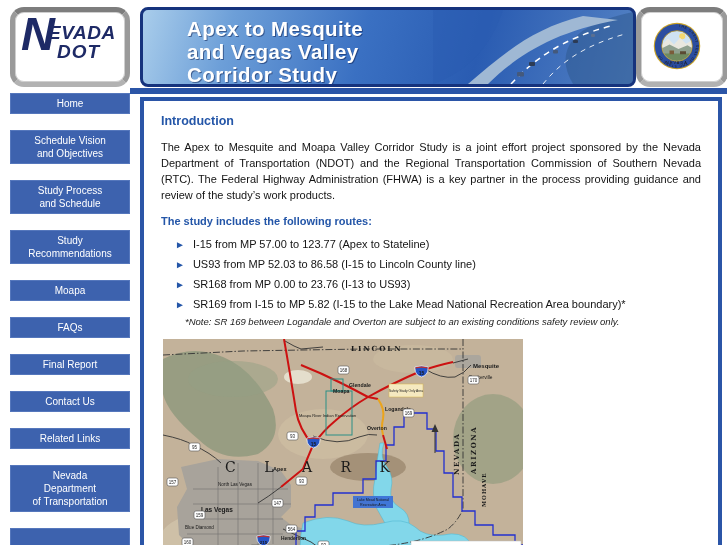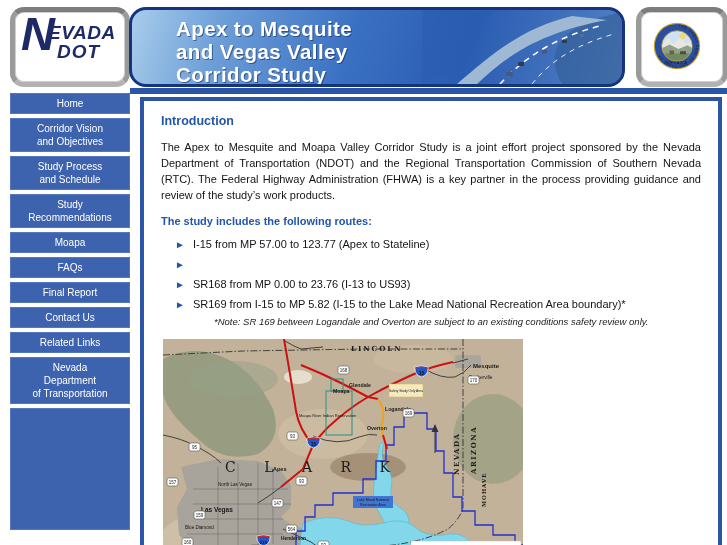--- a/index.html
+++ b/index.html
@@ -8,44 +8,44 @@
 
   
   .hdr-box{position:absolute;top:7px;background:#fff;border:5px solid;border-color:#7d7d7d #9a9a9a #b2b2b2 #9a9a9a;border-radius:14px;box-shadow:inset 0 0 0 1px #cfcfcf;}
   #logo-box{left:10px;width:110px;height:70px;}
   #seal-box{left:636px;width:82px;height:70px;}
   .logo-inner{position:relative;width:100%;height:100%;color:#1e2a66;font-style:italic;font-weight:bold;}
   .logo-bigN{position:absolute;left:6px;top:-6px;font-size:47px;}
   .logo-evada{position:absolute;left:33px;top:10px;font-size:19px;letter-spacing:.5px;}
   .logo-dot{position:absolute;left:42px;top:29px;font-size:19px;letter-spacing:1px;font-style:italic;}
 
-  #banner{position:absolute;left:129px;top:7px;width:490px;height:74px;border:3px solid #16337d;border-radius:17px;
+  #banner{position:absolute;left:140px;top:7px;width:490px;height:74px;border:3px solid #16337d;border-radius:8px;
     background:linear-gradient(105deg,#a9cdeb 0%,#6d9fd8 18%,#3a70c2 45%,#2a5cb2 68%,#5482c4 100%);overflow:hidden;}
   .banner-title{position:absolute;left:44px;top:7px;color:#fff;font-weight:bold;font-size:20.5px;line-height:23px;letter-spacing:.4px;
     text-shadow:1px 1px 0 rgba(15,35,85,.55);}
   #banner svg{position:absolute;right:0;top:0;}
 
   #header-strip{position:absolute;left:130px;top:88px;width:597px;height:6px;background:#2b55a7;}
 
   
   #sidebar{position:absolute;left:10px;top:93px;width:120px;}
   .nav-btn{background:#3d62ae;color:#fff;font-size:10px;line-height:13px;text-align:center;
-    display:flex;align-items:center;justify-content:center;padding:4px 0;margin-bottom:4px;
+    display:flex;align-items:center;justify-content:center;padding:4px 0;margin-bottom:16px;
     white-space:pre-line;cursor:pointer;box-shadow:inset 0 0 0 1px #5577bc;}
   .nav-filler{background:#3d62ae;height:122px;box-shadow:inset 0 0 0 1px #5577bc;}
 
   
   #content-box{position:absolute;left:140px;top:97px;width:540px;height:470px;border:4px solid #2b55a7;background:#fff;padding:13px 17px 20px 17px;}
   .h-intro{color:#2456a8;font-size:12.5px;font-weight:bold;}
   .para{margin-top:11px;font-size:11px;line-height:16px;color:#141414;text-align:justify;}
   .routes-h{margin-top:12px;color:#2456a8;font-size:11px;font-weight:bold;}
   .route-list{margin-top:11px;}
   .route-item{display:flex;align-items:flex-start;margin-bottom:7px;font-size:11px;color:#141414;}
   .tri{color:#2456a8;font-size:10px;margin:0 8px 0 14px;line-height:13px;}
-  .route-note{margin:-2px 0 0 53px;font-size:9.5px;font-style:italic;color:#222;}
+  .route-note{margin:-2px 0 0 24px;font-size:9.5px;font-style:italic;color:#222;}
   #map-wrap{margin:12px 0 0 2px;line-height:0;}
 
   
   .mt{font-family:"Liberation Sans",sans-serif;fill:#1a1a1a;}
   .serif{font-family:"DejaVu Serif","Liberation Serif",serif;}
 </style>
 </head>
 <body>
 
 <div id="page">
@@ -103,21 +103,21 @@
         <textPath href="#sealArc" startOffset="2">THE GREAT SEAL OF THE STATE OF</textPath>
       </text>
       <text x="40" y="64.5" font-size="5" fill="#ffffff" text-anchor="middle" letter-spacing="1.5" class="mt">NEVADA</text>
     </svg>
   </div>
 
   <div id="header-strip"></div>
 
   <div id="sidebar">
     <div class="nav-btn">Home</div>
-    <div class="nav-btn">Corridor Vision
+    <div class="nav-btn">Schedule Vision
 and Objectives</div>
     <div class="nav-btn">Study Process
 and Schedule</div>
     <div class="nav-btn">Study
 Recommendations</div>
     <div class="nav-btn">Moapa</div>
     <div class="nav-btn">FAQs</div>
     <div class="nav-btn">Final Report</div>
     <div class="nav-btn">Contact Us</div>
     <div class="nav-btn">Related Links</div>
@@ -132,20 +132,21 @@
     <div class="para">The Apex to Mesquite and Moapa Valley Corridor Study is a joint effort project sponsored by the Nevada Department of Transportation (NDOT) and the Regional Transportation Commission of Southern Nevada (RTC). The Federal Highway Administration (FHWA) is a key partner in the process providing guidance and review of the study’s work products.</div>
     <div class="routes-h">The study includes the following routes:</div>
 
     <div class="route-list">
       <div class="route-item">
         <span class="tri">►</span>
         <span>I-15 from MP 57.00 to 123.77 (Apex to Stateline)</span>
       </div>
       <div class="route-item">
         <span class="tri">►</span>
+        <span>US93 from MP 52.03 to 86.58 (I-15 to Lincoln County line)</span>
       </div>
       <div class="route-item">
         <span class="tri">►</span>
         <span>SR168 from MP 0.00 to 23.76 (I-13 to US93)</span>
       </div>
       <div class="route-item">
         <span class="tri">►</span>
         <span>SR169 from I-15 to MP 5.82 (I-15 to the Lake Mead National Recreation Area boundary)*</span>
       </div>
       <div class="route-note">*Note: SR 169 between Logandale and Overton are subject to an existing conditions safety review only.</div>

